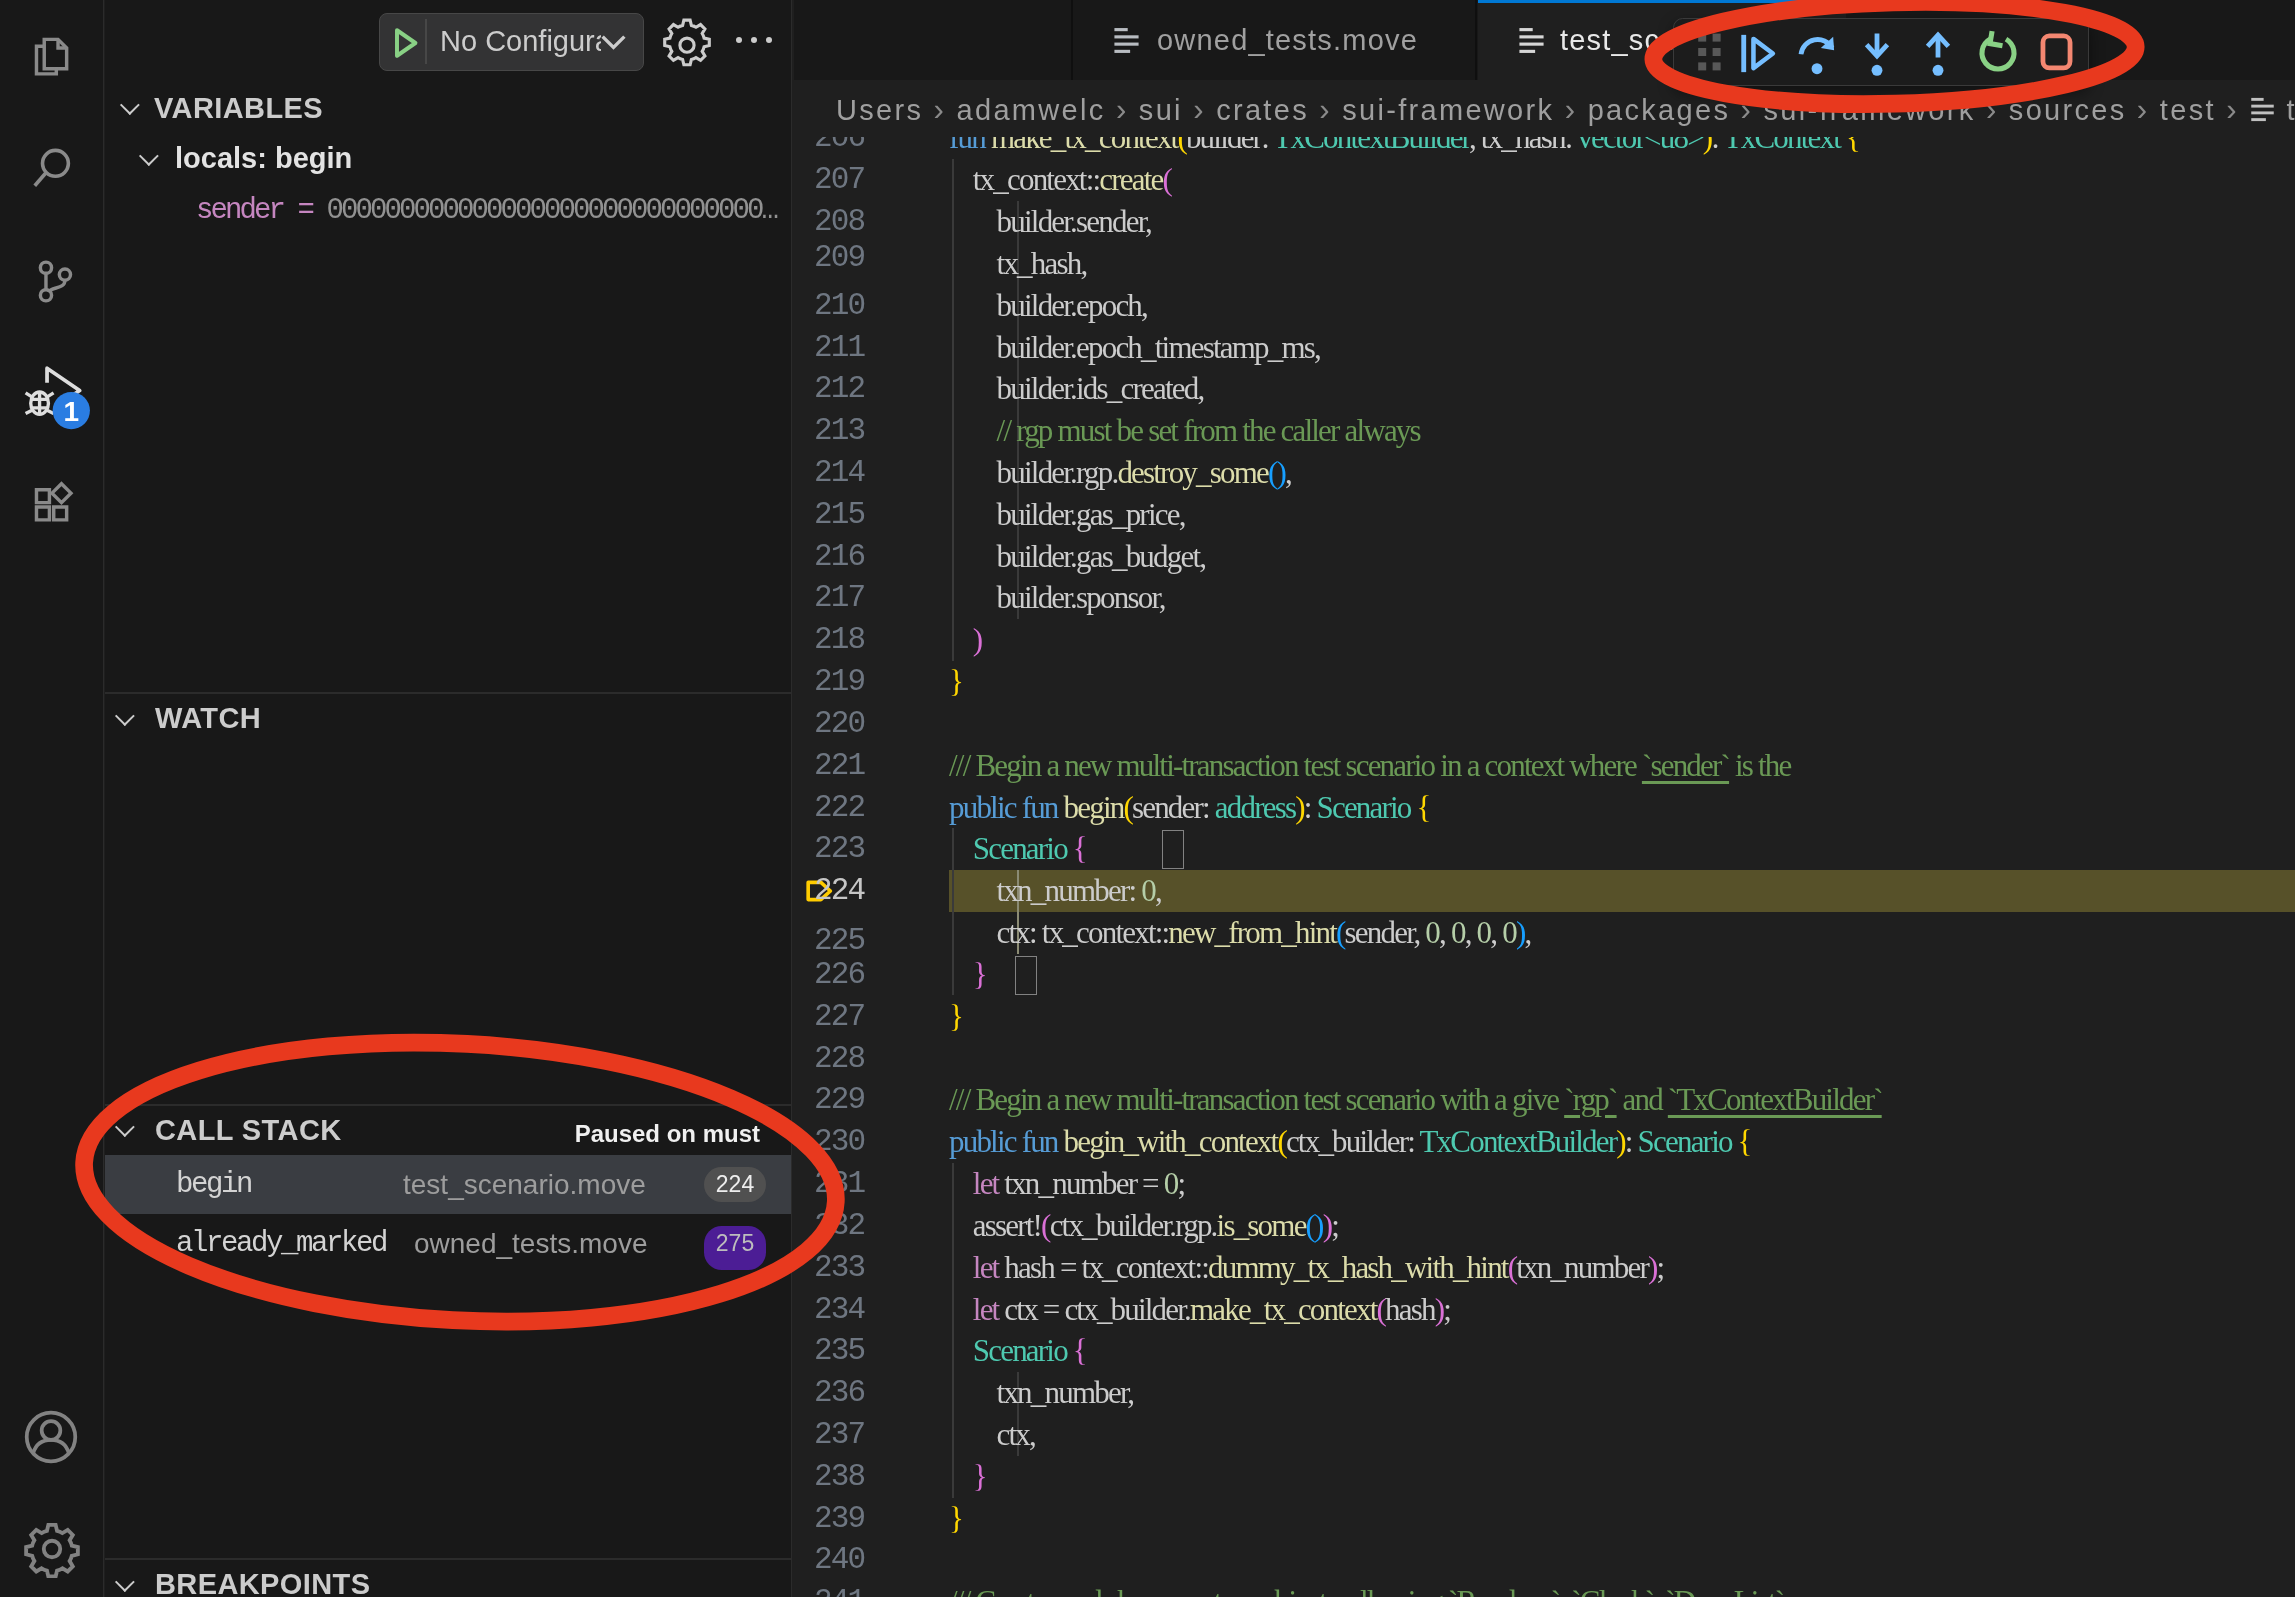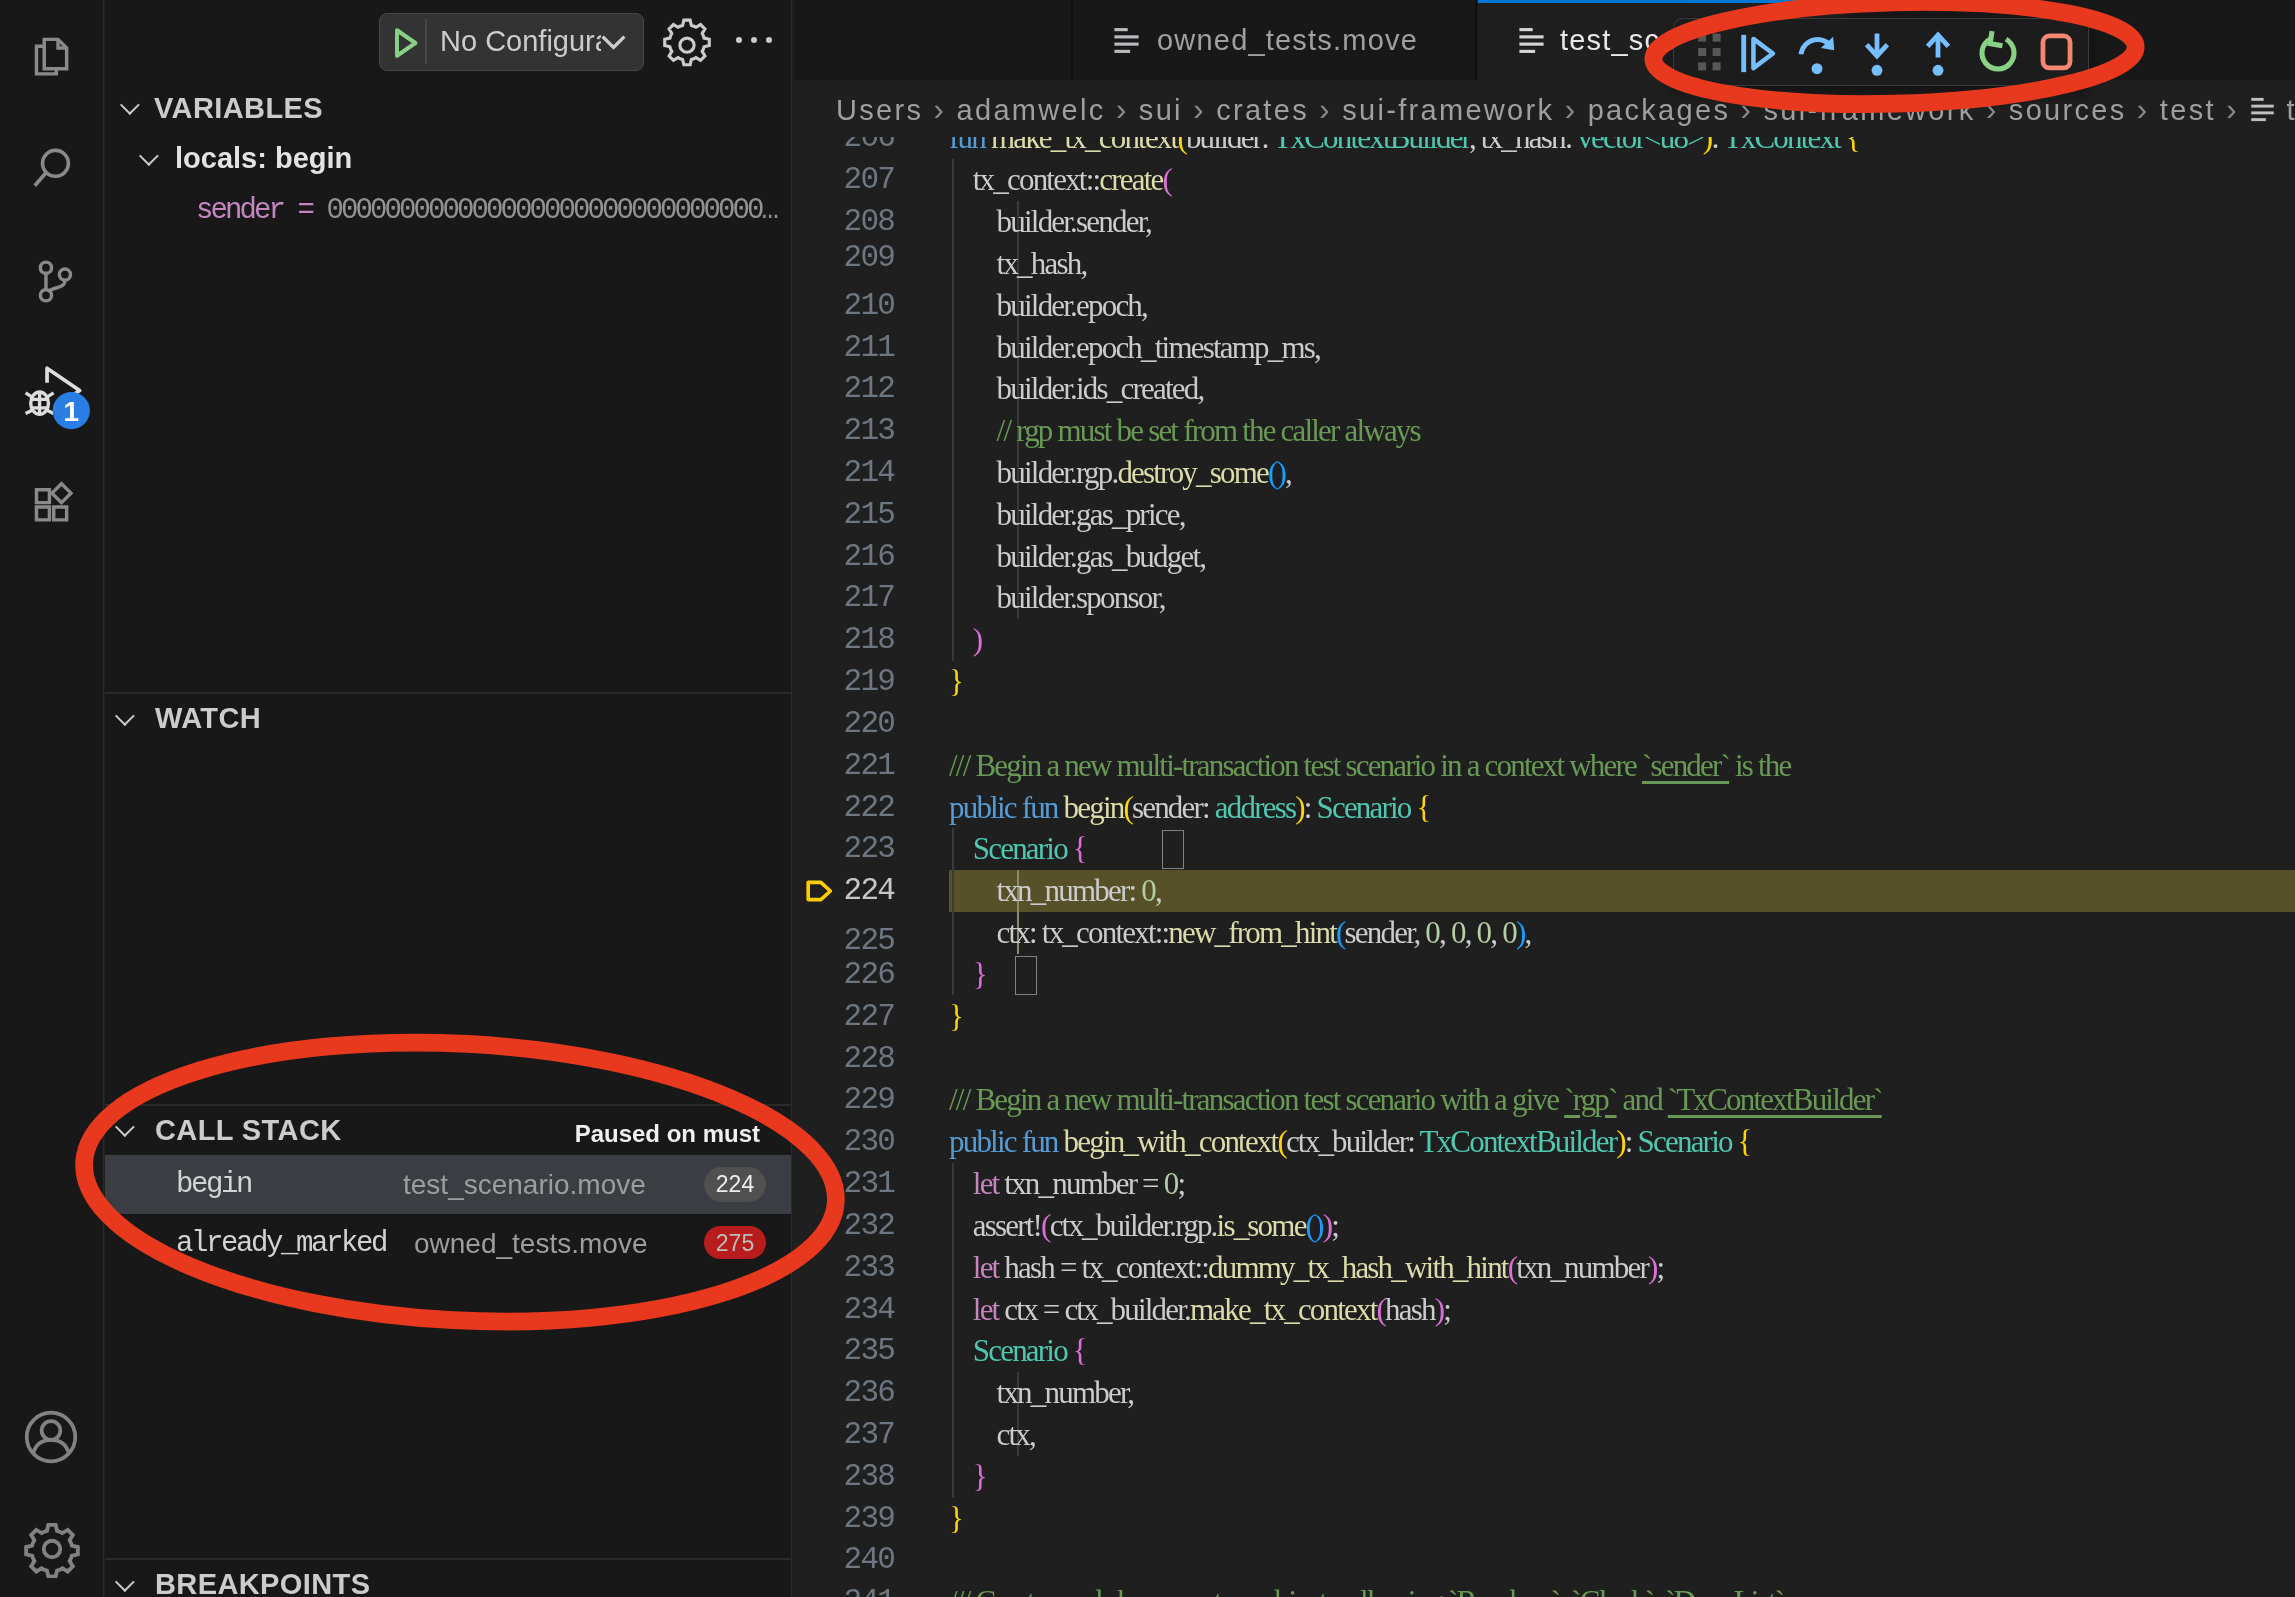--- a/index.html
+++ b/index.html
@@ -10,21 +10,21 @@
 .sect{position:absolute;font-weight:bold;font-size:29px;color:#cccccc;letter-spacing:0.4px}
 .chev{position:absolute;width:13.7px;height:13.7px;border-right:2.4px solid #cccccc;border-bottom:2.4px solid #cccccc;transform:rotate(45deg)}
 .smono{font-family:"Liberation Mono",monospace;font-size:29px;letter-spacing:-2.4px;white-space:pre}
 #ed{position:absolute;left:794px;top:0;width:1502px;height:1597px;background:#1f1f1f;overflow:hidden}
 #tabs{position:absolute;left:0;top:0;width:1502px;height:80px;background:#181818}
 .tab{position:absolute;top:0;height:80px;background:#181818}
 .tabtx{position:absolute;top:0;line-height:80px;font-size:29px;letter-spacing:1.2px;white-space:pre}
 #bc{position:absolute;left:0;top:80px;width:1502px;height:57px;background:#1f1f1f}
 .bci{position:absolute;top:0;line-height:59px;font-size:29px;color:#9f9f9f;white-space:pre;letter-spacing:2.3px}
 .bsep{color:#8a8a8a;font-size:31px}
-.no{position:absolute;width:80px;text-align:right;font-family:"Liberation Mono",monospace;font-size:31px;letter-spacing:-1.8px;line-height:42px;color:#6e7681;left:20px}
+.no{position:absolute;width:80px;text-align:left;font-family:"Liberation Mono",monospace;font-size:31px;letter-spacing:-1.8px;line-height:42px;color:#6e7681;left:20px}
 .tx{position:absolute;left:155px;font-family:Liberation Serif, serif;font-size:31px;letter-spacing:-1.8px;line-height:42px;white-space:pre;color:#cccccc}
 .k{color:#569cd6}.l{color:#c586c0}.f{color:#dcdcaa}.t{color:#4ec9b0}.c{color:#6a9955}.n{color:#b5cea8}
 .b1{color:#ffd700}.b2{color:#da70d6}.b3{color:#179fff}
 .dl{color:#6a9955;text-decoration:underline;text-underline-offset:4.8px}
 .gid{position:absolute;width:1.6px;background:#3a3a3a}
 </style></head>
 <body>
 <div id="act">
   <svg class="abs" style="left:26.5px;top:32px" width="50" height="51" viewBox="0 0 58 58">
     <g fill="none" stroke="#8a8a8a" stroke-width="4">
@@ -112,21 +112,21 @@
   <div class="hdrline" style="top:1104px"></div>
   <div class="chev" style="left:13px;top:1120px"></div>
   <div class="sect" style="left:50px;top:1114px">CALL STACK</div>
   <div class="abs" style="right:31px;top:1120px;font-weight:bold;font-size:24px;color:#f0f0f0">Paused on must</div>
   <div class="abs" style="left:0;top:1155px;width:100%;height:59px;background:#3a3d42"></div>
   <div class="abs smono" style="left:71px;top:1155px;height:59px;line-height:59px;color:#d3d3d3">begin</div>
   <div class="abs" style="left:298px;top:1155px;height:59px;line-height:59px;font-size:28px;color:#9d9d9d">test_scenario.move</div>
   <div class="abs" style="left:599px;top:1167px;width:62px;height:35px;border-radius:17.7px;background:#505050;text-align:center;line-height:35px;font-size:23px;color:#ededed">224</div>
   <div class="abs smono" style="left:71px;top:1214px;height:59px;line-height:59px;color:#d3d3d3">already_marked</div>
   <div class="abs" style="left:309px;top:1214px;height:59px;line-height:59px;font-size:28px;color:#9d9d9d">owned_tests.move</div>
-  <div class="abs" style="left:599px;top:1226px;width:62px;height:33px;border-radius:17.7px;background:#b91c1c;text-align:center;line-height:35px;font-size:23px;color:#bdbdbd">275</div>
+  <div class="abs" style="left:599px;top:1226px;width:62px;height:44px;border-radius:17.7px;background:#4c1d95;text-align:center;line-height:35px;font-size:23px;color:#bdbdbd">275</div>
 
   <div class="hdrline" style="top:1558px"></div>
   <div class="chev" style="left:13px;top:1575px"></div>
   <div class="sect" style="left:50px;top:1568px">BREAKPOINTS</div>
 </div>
 <div id="ed">
   <div id="code">
     <div class="abs" style="left:155px;top:870px;width:1346px;height:42px;background:#575129"></div>
     <div class="gid" style="left:158px;top:159px;height:502px"></div>
     <div class="gid" style="left:223px;top:201px;height:418px"></div>

